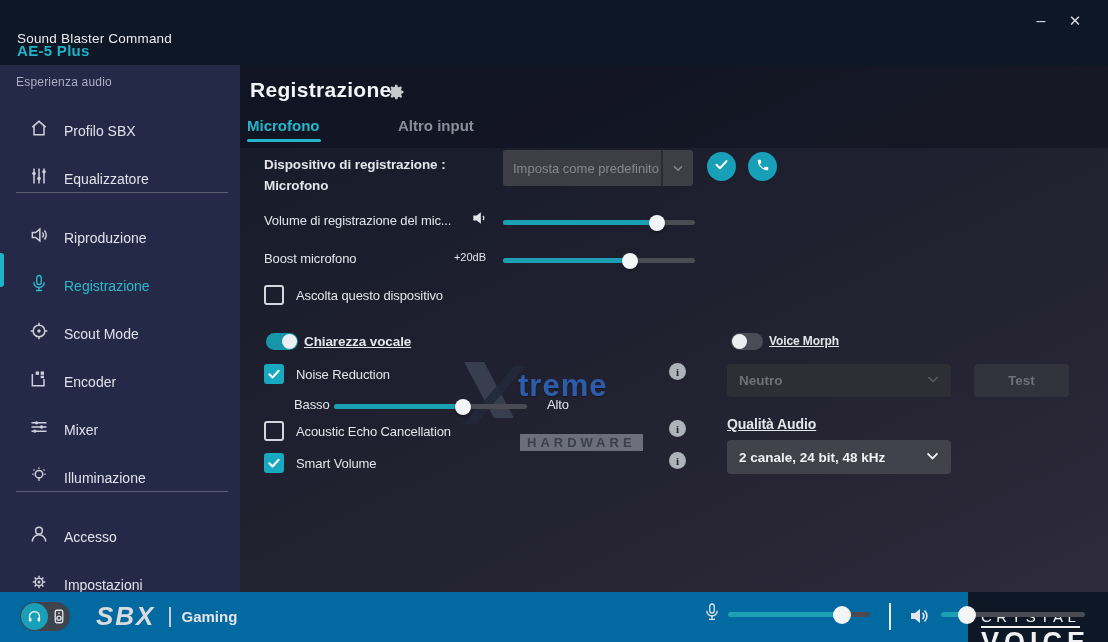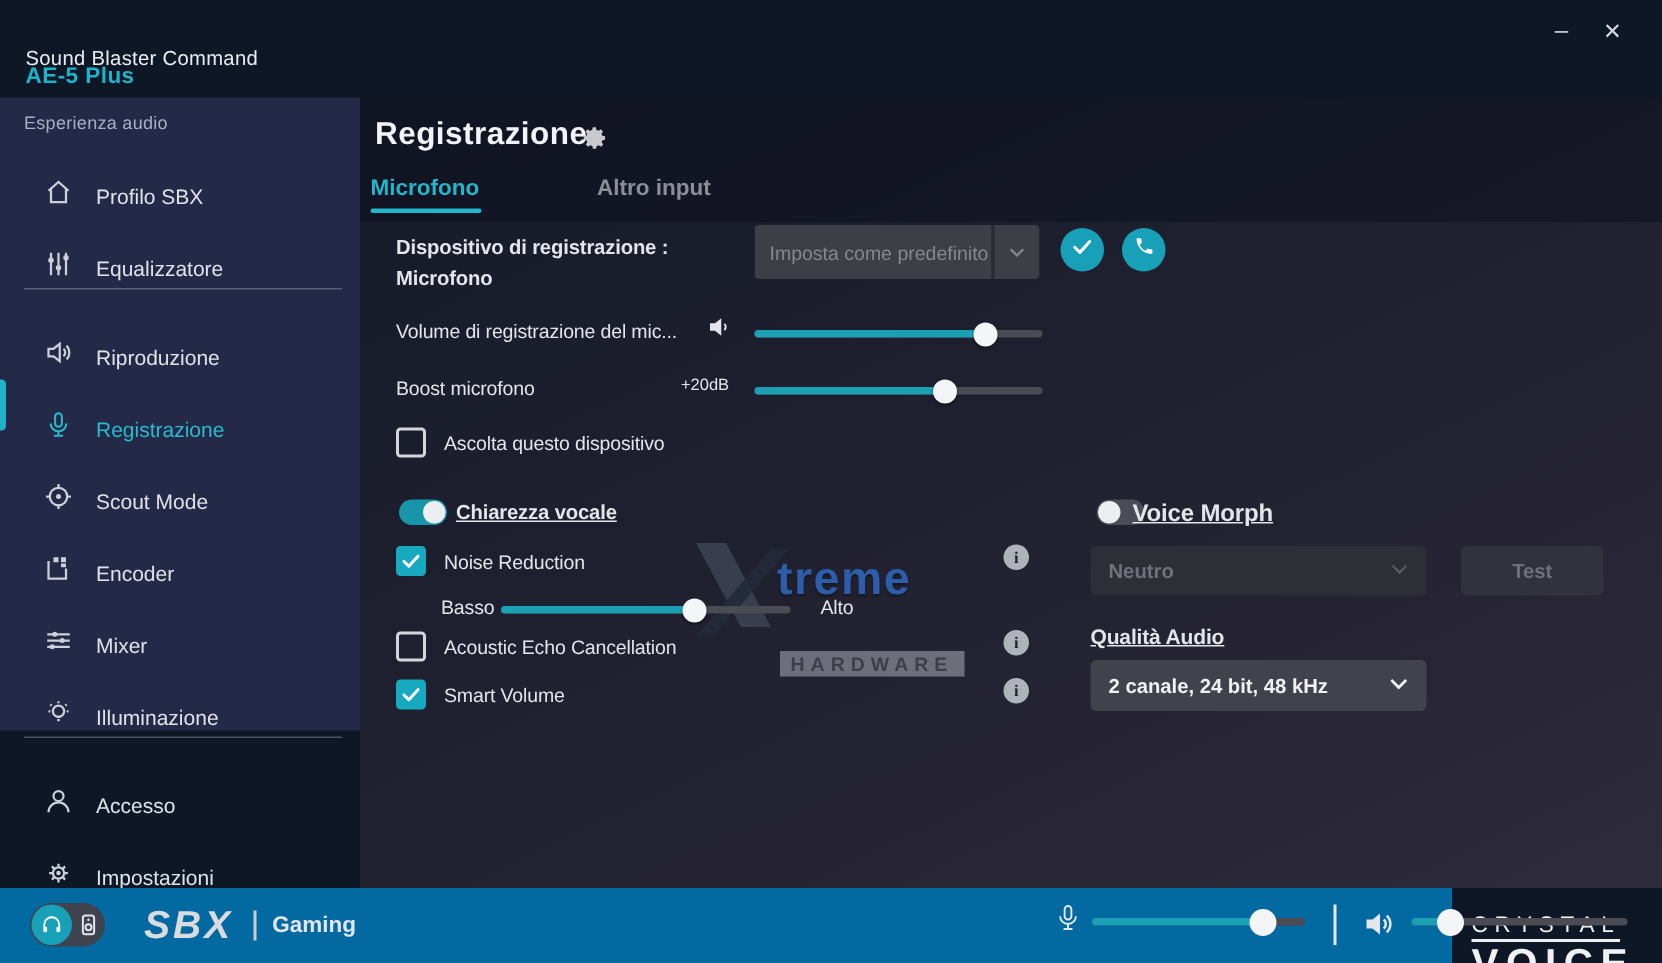--- a/index.html
+++ b/index.html
@@ -9,21 +9,21 @@
 
   
   .titlebar { position:absolute; left:0; top:0; width:1108px; height:65px; background:#0e1726; }
   .app-title { position:absolute; left:17px; top:11px; font-size:13.5px; font-weight:400; color:#e9ebef; letter-spacing:.2px;margin-top:20px; }
   .device-name { position:absolute; left:17px; top:42px; font-size:15px; font-weight:700; color:#1fb3c9; letter-spacing:.3px; }
   .win-btn { position:absolute; top:8px; width:30px; height:26px; display:flex; align-items:center; justify-content:center; color:#d4d8df; font-size:16px; cursor:default; }
   .win-min { right:52px; }
   .win-close { right:18px; font-size:15px; }
 
   
-  .sidebar { position:absolute; left:0; top:65px; width:240px; height:422px; background:#242947; }
+  .sidebar { position:absolute; left:0; top:65px; width:240px; height:527px; background:#242947; }
   .side-section { padding:10px 0 2px 16px; font-size:12px; color:#a9aec2; letter-spacing:.2px; }
   .side-item { position:relative; height:48px; display:flex; align-items:flex-end; cursor:pointer; }
   .side-item .sel-bar { display:none; }
   .side-item.selected .sel-bar { display:block; position:absolute; left:0; top:7px; width:4px; height:34px; background:#1fb3c9; border-radius:0 3px 3px 0; }
   .side-icon { width:22px; height:22px; margin-left:28px; display:flex; align-items:center; justify-content:center; }
   .side-icon svg { stroke:#ccd0da; }
   .side-item.selected .side-icon svg { stroke:#2ab9cd; }
   .side-label { margin-left:14px; font-size:14px; color:#dfe2e8; }
   .side-item.selected .side-label { color:#2ab9cd; }
   .side-divider { height:1px; background:rgba(255,255,255,.25); margin:5px 12px 5px 16px; }
@@ -85,21 +85,21 @@
   .lbl-alto   { left:307px; top:249px; }
 
   
   .toggle { position:absolute; width:32px; height:17px; border-radius:9px; background:#4b4c55; cursor:pointer; }
   .toggle .knob { position:absolute; left:1px; top:1px; width:15px; height:15px; border-radius:50%; background:#eceef1; transition:left .1s; }
   .toggle.on { background:#1795a9; }
   .toggle.on .knob { left:16px; }
   .tg-clarity { left:26px; top:185px; }
   .tg-morph   { left:491px; top:185px; }
   .lbl-clarity { left:64px; top:186px; font-size:13.5px; }
-  .lbl-morph   { left:515px; top:186px; font-size:16px; }
+  .lbl-morph   { left:529px; top:186px; font-size:12px; }
 
   
   .info { position:absolute; width:17px; height:17px; border-radius:50%; background:#aeb2b9; color:#23242c; font-family:"Liberation Serif", serif; font-weight:700; font-size:11px; display:flex; align-items:center; justify-content:center; cursor:pointer; }
   .info-noise { left:429px; top:215px; }
   .info-echo  { left:429px; top:272px; }
   .info-smart { left:429px; top:304px; }
 
   
   .dd { position:absolute; border-radius:4px; display:flex; align-items:center; justify-content:space-between; padding:0 10px 0 12px; cursor:pointer;gap:20px; }
   .dd-neutro { left:487px; top:216px; width:224px; height:33px; background:#2d2e36; color:#6f727b; font-size:13.5px; font-weight:700; }

